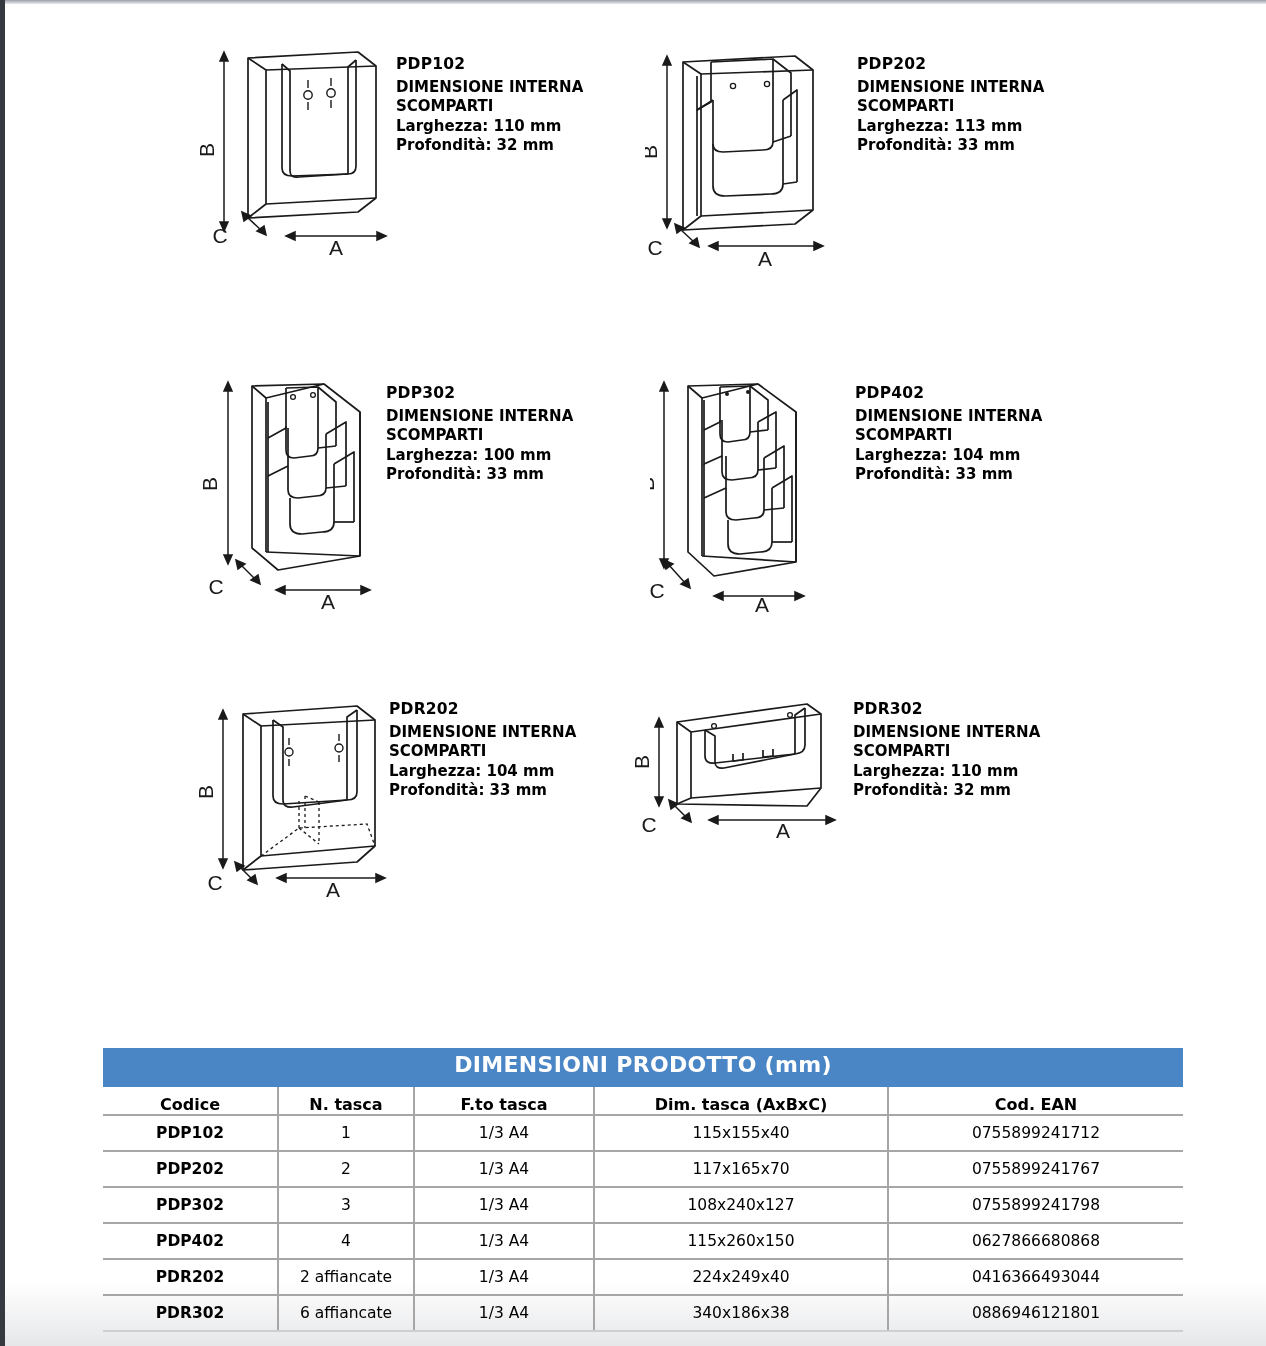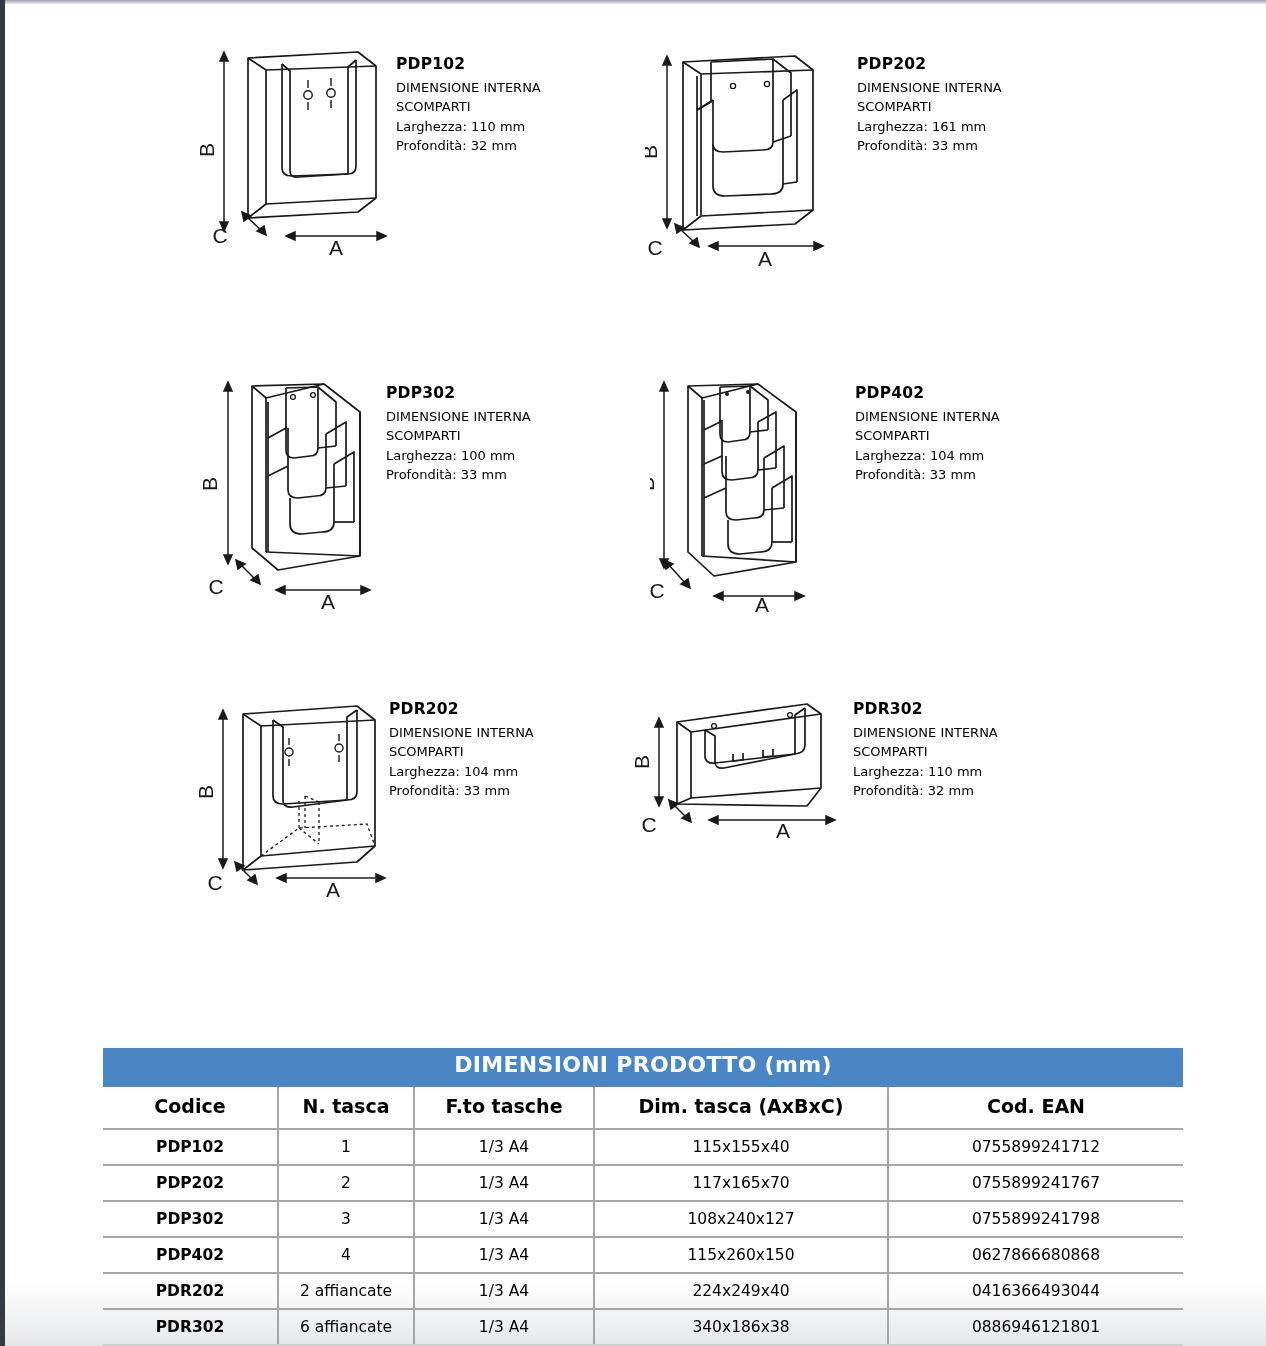--- a/index.html
+++ b/index.html
@@ -16,35 +16,35 @@
   #edge-bottom{position:absolute;left:5px;bottom:0;width:1261px;height:64px;
             background:linear-gradient(#ffffff,#e6e7e9);}
 
   #page{position:absolute;left:5px;top:4px;width:1261px;height:1278px;background:#fff;}
 
   
   .prod{position:absolute;}
   .draw{position:absolute;left:0;top:0;}
   .info{position:absolute;font-size:15.5px;color:#000;line-height:19.5px;white-space:nowrap;}
   .info .code{font-weight:bold;font-size:15.5px;letter-spacing:.2px;padding-bottom:3px;}
-  .info .ln{font-size:13px;}
+  .info .ln{font-size:15px;font-weight:bold;}
 
   
   #table-wrap{position:absolute;left:98px;top:1044px;width:1080px;}
   #tbl-title{
     background:#4a86c5;color:#fff;font-weight:bold;
     font-size:22px;text-align:center;padding:4px 0 10px;
     letter-spacing:.3px;
   }
   table{border-collapse:collapse;width:1080px;table-layout:fixed;font-size:15px;}
   col.c1{width:175px;} col.c2{width:136px;} col.c3{width:180px;}
   col.c4{width:294px;} col.c5{width:295px;}
   th,td{text-align:center;color:#000;}
   thead th{
-    font-weight:bold;font-size:19px;padding:8px 0 11px;
+    font-weight:bold;font-size:16px;padding:8px 0 0;
     border-right:2px solid #a6a6a6;
   }
   thead th:last-child{border-right:none;}
   tbody td{
     padding:8px 0 8px;
     border-top:2.5px solid #a6a6a6;
     border-right:2px solid #a6a6a6;
     font-size:15.5px;
   }
   tbody td:last-child{border-right:none;}
@@ -138,21 +138,21 @@
           <path d="M54 207 l-2 -9 l-7 5 Z"></path>
       </g>
       <text x="12" y="112" font-size="21" fill="#1a1a1a" font-family="Liberation Sans, sans-serif" transform="rotate(-90 12 112)" text-anchor="middle">B</text>
       <text x="120" y="226" font-size="21" fill="#1a1a1a" font-family="Liberation Sans, sans-serif" text-anchor="middle">A</text>
       <text x="10" y="215" font-size="21" fill="#1a1a1a" font-family="Liberation Sans, sans-serif" text-anchor="middle">C</text>
     </svg>
     <div class="info" style="left:212px;top:15px;">
       <div class="code">PDP202</div>
       <div class="ln">DIMENSIONE INTERNA</div>
       <div class="ln">SCOMPARTI</div>
-      <div class="ln">Larghezza: 161 mm</div>
+      <div class="ln">Larghezza: 113 mm</div>
       <div class="ln">Profondità: 33 mm</div>
     </div>
   </div>
 
   <div class="prod" style="left:195px;top:368px;width:560px;height:240px;">
     <svg class="draw" width="210" height="240" viewBox="0 0 210 240">
       <g fill="none" stroke="#1a1a1a" stroke-width="1.7" stroke-linejoin="round">
         <path d="M52 14 L124 12 L160 40 L160 184 L78 198 L52 176 Z"></path>
         <path d="M52 14 L66 26 L66 180"></path>
         <path d="M66 26 L124 12"></path>
@@ -360,21 +360,21 @@
         <col class="c1">
           <col class="c2">
           <col class="c3">
           <col class="c4">
           <col class="c5">
       </colgroup>
       <thead>
         <tr>
           <th>Codice</th>
           <th>N. tasca</th>
-          <th>F.to tasche</th>
+          <th>F.to tasca</th>
           <th>Dim. tasca (AxBxC)</th>
           <th>Cod. EAN</th>
         </tr>
       </thead>
       <tbody>
         <tr>
           <td class="code">PDP102</td>
           <td>1</td>
           <td>1/3 A4</td>
           <td>115x155x40</td>

